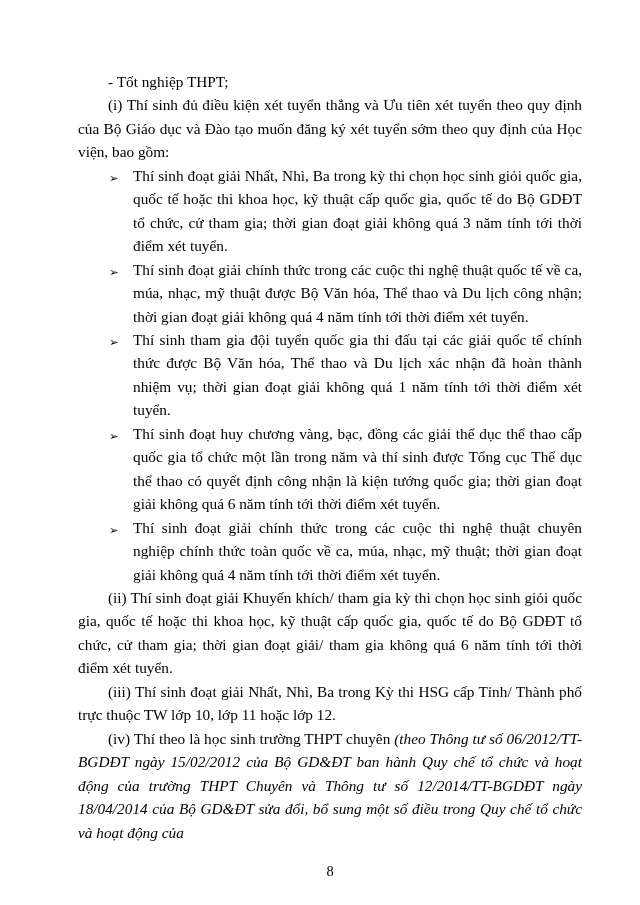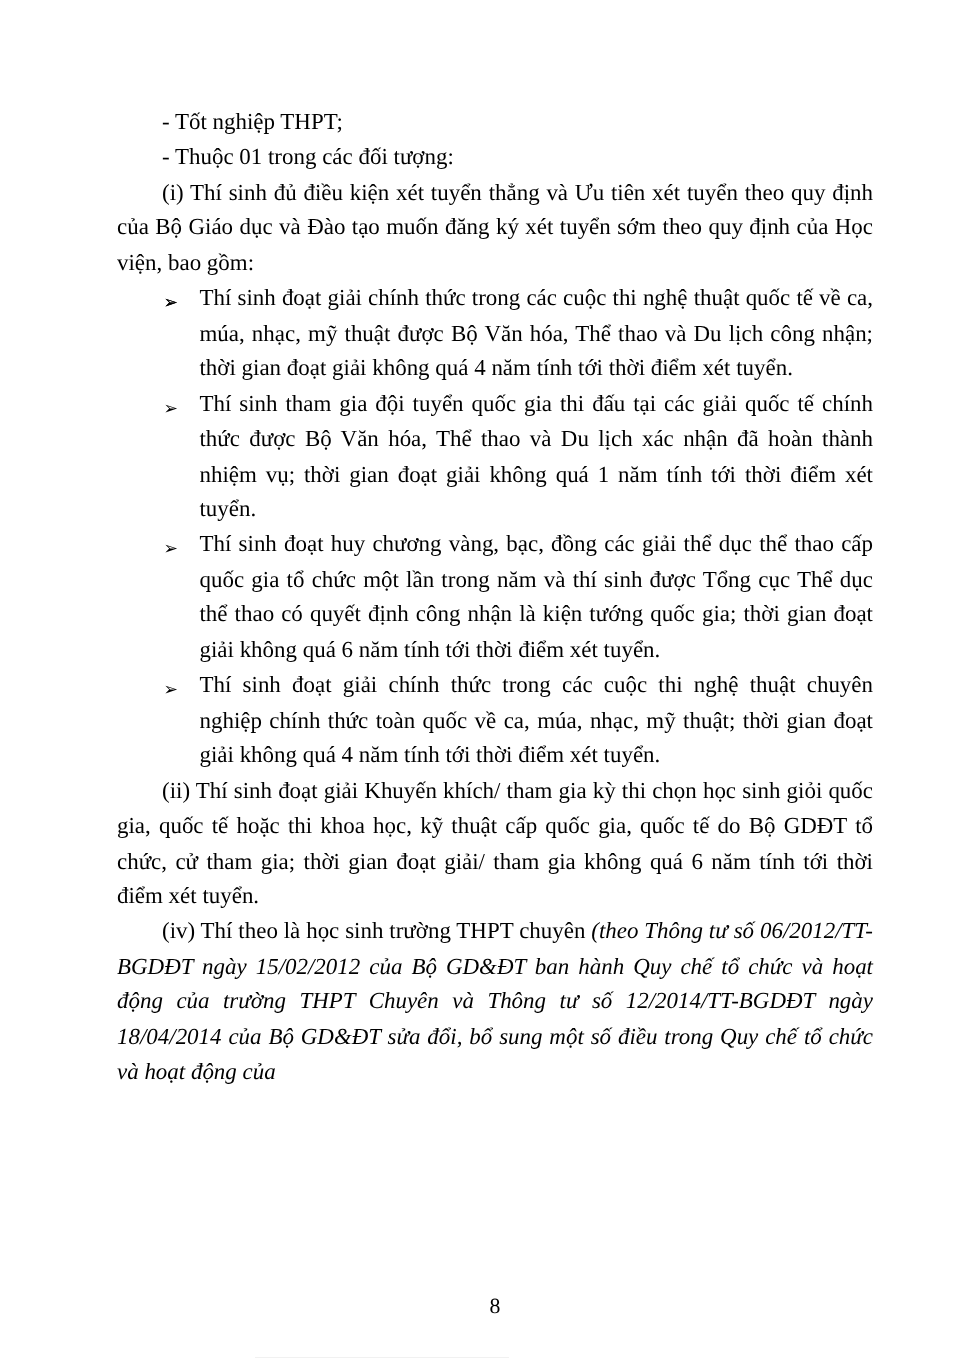--- a/index.html
+++ b/index.html
@@ -49,24 +49,24 @@
     text-align: center;
     font-size: 14.5px;
   }
 </style>
 </head>
 <body>
 
 <main class="page">
   <section class="text-block" id="text-block">
       <p class="para"><span class="para-text">- Tốt nghiệp THPT;</span></p>
-      <p class="para"><span class="para-text">- Thuộc 01 trong các đối tượng:</span></p>
       <p class="para"><span class="para-text">(i) Thí sinh đủ điều kiện xét tuyển thẳng và Ưu tiên xét tuyển theo quy định của Bộ Giáo dục và Đào tạo muốn đăng ký xét tuyển sớm theo quy định của Học viện, bao gồm:</span></p>
-      <div class="bullet-item"><span class="bullet-marker">➢</span></div>
+      <div class="bullet-item"><span class="bullet-marker">➢</span><span class="bullet-text">Thí sinh đoạt giải Nhất, Nhì, Ba trong kỳ thi chọn học sinh giỏi quốc gia, quốc tế hoặc thi khoa học, kỹ thuật cấp quốc gia, quốc tế do Bộ GDĐT tổ chức, cử tham gia; thời gian đoạt giải không quá 3 năm tính tới thời điểm xét tuyển.</span></div>
       <div class="bullet-item"><span class="bullet-marker">➢</span><span class="bullet-text">Thí sinh đoạt giải chính thức trong các cuộc thi nghệ thuật quốc tế về ca, múa, nhạc, mỹ thuật được Bộ Văn hóa, Thể thao và Du lịch công nhận; thời gian đoạt giải không quá 4 năm tính tới thời điểm xét tuyển.</span></div>
       <div class="bullet-item"><span class="bullet-marker">➢</span><span class="bullet-text">Thí sinh tham gia đội tuyển quốc gia thi đấu tại các giải quốc tế chính thức được Bộ Văn hóa, Thể thao và Du lịch xác nhận đã hoàn thành nhiệm vụ; thời gian đoạt giải không quá 1 năm tính tới thời điểm xét tuyển.</span></div>
       <div class="bullet-item"><span class="bullet-marker">➢</span><span class="bullet-text">Thí sinh đoạt huy chương vàng, bạc, đồng các giải thể dục thể thao cấp quốc gia tổ chức một lần trong năm và thí sinh được Tổng cục Thể dục thể thao có quyết định công nhận là kiện tướng quốc gia; thời gian đoạt giải không quá 6 năm tính tới thời điểm xét tuyển.</span></div>
       <div class="bullet-item"><span class="bullet-marker">➢</span><span class="bullet-text">Thí sinh đoạt giải chính thức trong các cuộc thi nghệ thuật chuyên nghiệp chính thức toàn quốc về ca, múa, nhạc, mỹ thuật; thời gian đoạt giải không quá 4 năm tính tới thời điểm xét tuyển.</span></div>
       <p class="para"><span class="para-text">(ii) Thí sinh đoạt giải Khuyến khích/ tham gia kỳ thi chọn học sinh giỏi quốc gia, quốc tế hoặc thi khoa học, kỹ thuật cấp quốc gia, quốc tế do Bộ GDĐT tổ chức, cử tham gia; thời gian đoạt giải/ tham gia không quá 6 năm tính tới thời điểm xét tuyển.</span></p>
+      <p class="para"><span class="para-text">(iii) Thí sinh đoạt giải Nhất, Nhì, Ba trong Kỳ thi HSG cấp Tỉnh/ Thành phố trực thuộc TW lớp 10, lớp 11 hoặc lớp 12.</span></p>
       <p class="para"><span class="para-text">(iv) Thí theo là học sinh trường THPT chuyên </span><span class="italic-ref">(theo Thông tư số 06/2012/TT-BGDĐT ngày 15/02/2012 của Bộ GD&amp;ĐT ban hành Quy chế tổ chức và hoạt động của trường THPT Chuyên và Thông tư số 12/2014/TT-BGDĐT ngày 18/04/2014 của Bộ GD&amp;ĐT sửa đổi, bổ sung một số điều trong Quy chế tổ chức và hoạt động của</span></p>
     </section>
   <footer class="page-number">8</footer>
 </main>
 
 </body></html>

